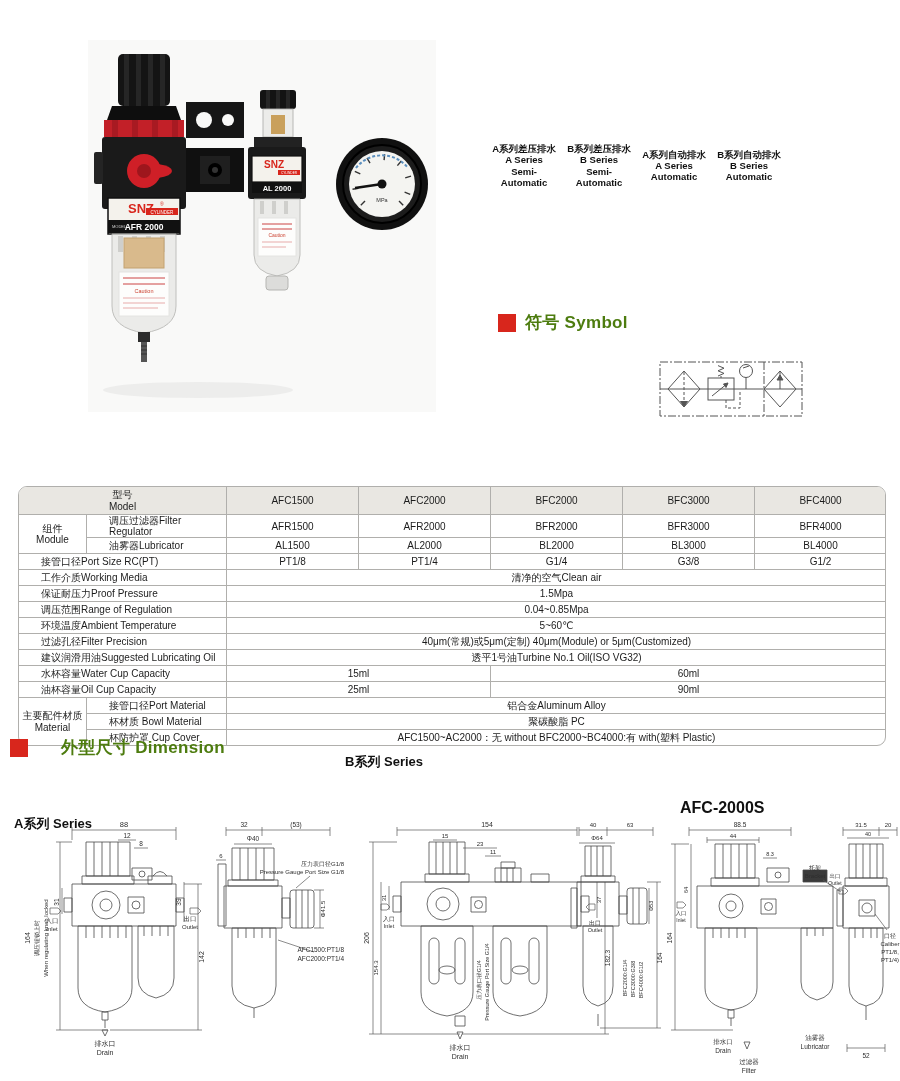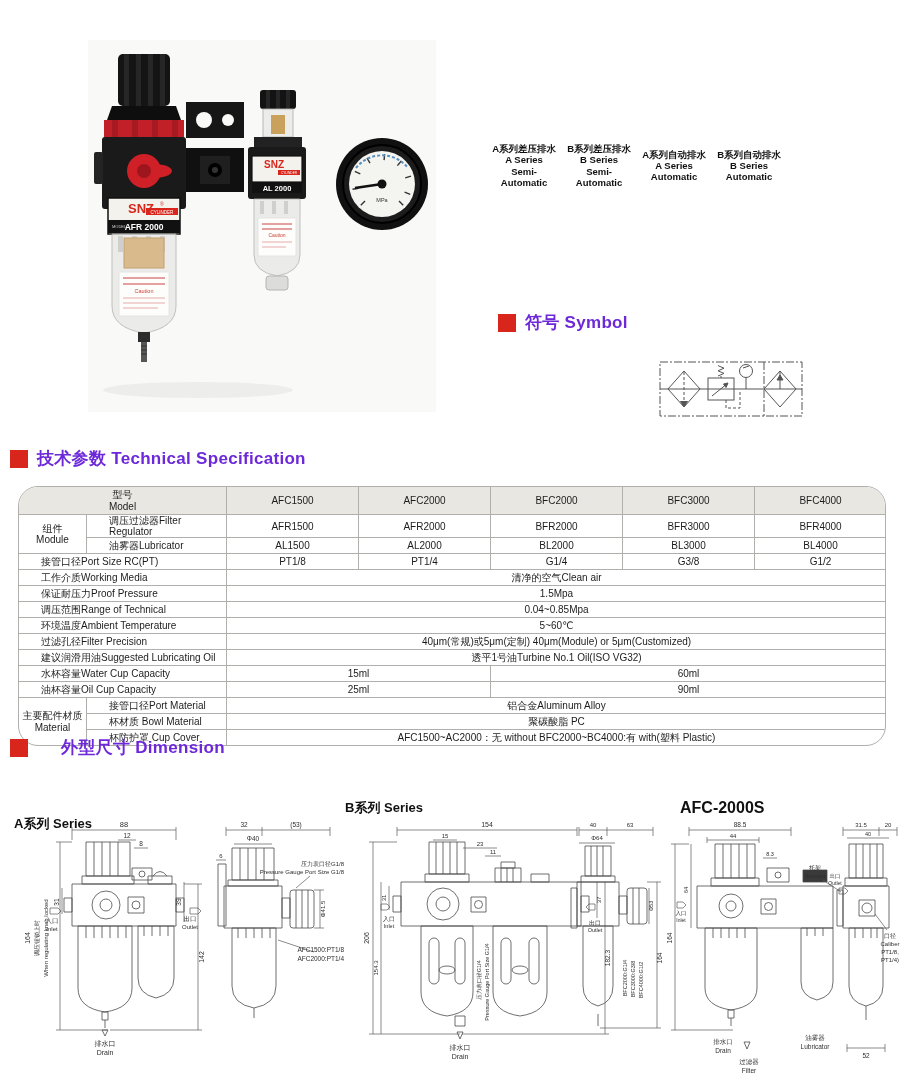--- a/index.html
+++ b/index.html
@@ -1,37 +1,37 @@
 <!DOCTYPE html>
 <html><head>
 <meta charset="utf-8">
 <style>
   html,body{margin:0;padding:0;background:#fff;}
   body{font-family:"Liberation Sans","DejaVu Sans",sans-serif;color:#1c1c1c;}
   #page{position:relative;width:900px;height:1081px;background:#ffffff;overflow:hidden;}
 
   .sec-head{position:absolute;display:flex;align-items:center;gap:9px;}
   .red-sq{width:18px;height:18px;background:#d8261c;flex:0 0 auto;}
-  .sec-title{font-size:17px;font-weight:bold;color:#6d28d9;letter-spacing:.3px;white-space:nowrap;}
+  .sec-title{font-size:17px;font-weight:bold;color:#4d7c0f;letter-spacing:.3px;white-space:nowrap;}
 
   
   #photo{position:absolute;left:88px;top:40px;width:348px;height:372px;}
   
   #thumbs{position:absolute;left:492px;top:120px;display:flex;gap:11px;}
   .thumb{width:64px;display:flex;align-items:center;}
   .thumb svg{width:62px;height:88px;display:block;}
   .thumb-cap{margin-top:3px;font-size:9.5px;font-weight:bold;line-height:1.18;text-align:center;color:#111;white-space:nowrap;}
 
   
   #symbol-head{left:498px;top:311px;}
   #symbol-svg{position:absolute;left:656px;top:356px;}
 
   
   #spec-head{left:10px;top:447px;}
-  #spec-wrap{position:absolute;left:18px;top:486px;width:866px;border:1px solid #b0afac;border-radius:20px;overflow:hidden;background:#fff;}
+  #spec-wrap{position:absolute;left:18px;top:486px;width:866px;border:1px solid #b0afac;border-radius:9px;overflow:hidden;background:#fff;}
   #spec-wrap table{border-collapse:collapse;table-layout:fixed;width:868px;margin:-1px;}
   #spec-wrap td{border:1px solid #b0afac;font-size:10px;line-height:1.12;height:15px;padding:0 3px;text-align:center;vertical-align:middle;color:#1c1c1c;}
   #spec-wrap tr.hrow td{background:#e9e7e2;height:27px;}
   #spec-wrap td.lbl{text-align:left;padding-left:22px;}
   #spec-wrap td.group div{line-height:1.15;}
 
   
   #dim-head{left:10px;top:736px;gap:33px;}
   .dim-label{position:absolute;font-size:13px;font-weight:bold;color:#111;white-space:nowrap;}
   .dwg{position:absolute;}
@@ -261,24 +261,20 @@
         <line x1="87" y1="12" x2="93" y2="10"></line>
       </g>
       <g>
         <path d="M124,15 L140,33 L124,51 L108,33 Z"></path>
         <line x1="124" y1="15" x2="124" y2="33"></line>
         <path d="M121,24 h6 l-3,-5 Z" fill="#555"></path>
       </g>
     </g>
   </svg>
 
-  <div class="sec-head" id="spec-head">
-    <div class="red-sq"></div>
-    <div class="sec-title">技术参数 Technical Specification</div>
-  </div>
   <div id="spec-wrap">
     <table>
       <colgroup>
         <col style="width:68px">
           <col style="width:140px">
         <col style="width:132px">
           <col style="width:132px">
           <col style="width:132px">
           <col style="width:132px">
           <col style="width:132px">
@@ -325,21 +321,21 @@
         </tr>
         <tr>
           <td colspan="2" class="lbl">工作介质Working Media</td>
           <td colspan="5">清净的空气Clean air</td>
         </tr>
         <tr>
           <td colspan="2" class="lbl">保证耐压力Proof Pressure</td>
           <td colspan="5">1.5Mpa</td>
         </tr>
         <tr>
-          <td colspan="2" class="lbl">调压范围Range of Technical</td>
+          <td colspan="2" class="lbl">调压范围Range of Regulation</td>
           <td colspan="5">0.04~0.85Mpa</td>
         </tr>
         <tr>
           <td colspan="2" class="lbl">环境温度Ambient Temperature</td>
           <td colspan="5">5~60℃</td>
         </tr>
         <tr>
           <td colspan="2" class="lbl">过滤孔径Filter Precision</td>
           <td colspan="5">40μm(常规)或5μm(定制)  40μm(Module) or 5μm(Customized)</td>
         </tr>
@@ -376,21 +372,21 @@
       </tbody>
     </table>
   </div>
 
   <div class="sec-head" id="dim-head">
     <div class="red-sq"></div>
     <div class="sec-title">外型尺寸 Dimension</div>
   </div>
 
   <div class="dim-label" style="left:14px;top:799px;margin-top:16px;">A系列 Series</div>
-  <div class="dim-label" style="left:345px;top:799px;">B系列 Series</div>
+  <div class="dim-label" style="left:345px;top:753px;">B系列 Series</div>
   <div class="dim-label" style="left:680px;top:799px;font-size:16px;">AFC-2000S</div>
 
   <svg class="dwg" style="left:14px;top:818px;" width="332" height="258" viewBox="0 0 332 258">
     <g fill="none" stroke="#4a4a4a" stroke-width="0.8">
       <g>
         <rect x="72" y="24" width="44" height="34"></rect>
         <line x1="80" y1="24" x2="80" y2="58"></line>
           <line x1="88" y1="24" x2="88" y2="58"></line>
           <line x1="96" y1="24" x2="96" y2="58"></line>
           <line x1="104" y1="24" x2="104" y2="58"></line>

